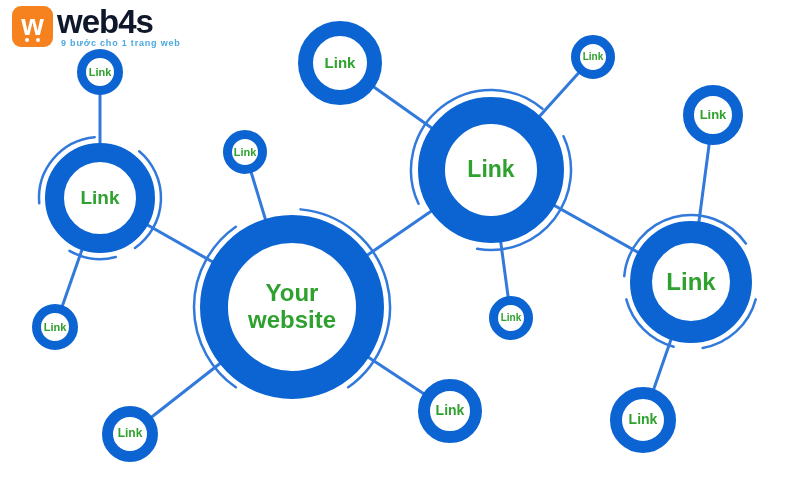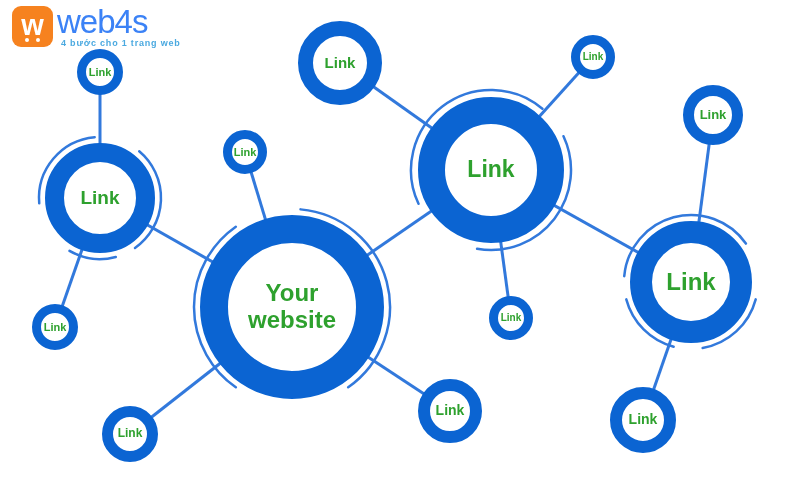--- a/index.html
+++ b/index.html
@@ -12,39 +12,39 @@
         text-align:center;font-weight:bold;}
   .node span{display:block;line-height:1.12;}
   
   .logo{position:absolute;left:12px;top:6px;display:flex;align-items:flex-start;z-index:5;}
   .logo-icon{width:41px;height:41px;background:#F6821F;border-radius:9px;display:flex;
              flex-direction:column;align-items:center;justify-content:center;color:#fff;}
   .logo-icon .w{font-size:29px;font-weight:bold;line-height:24px;margin-top:2px;}
   .logo-dots{display:flex;gap:7px;margin-top:1px;}
   .logo-dots i{width:4px;height:4px;border-radius:50%;background:#fff;}
   .logo-text{margin-left:4px;display:flex;flex-direction:column;}
-  .brand{font-size:33px;font-weight:normal;color:#3b82f6;letter-spacing:-1px;line-height:32px;}
+  .brand{font-size:33px;font-weight:bold;color:#0f172a;letter-spacing:-1px;line-height:32px;}
   .tagline{font-size:9px;font-weight:bold;color:#4AA9E0;letter-spacing:0.8px;margin-left:4px;}
 </style>
 </head>
 <body>
 
 <div class="stage">
 
   <div class="logo">
     <div class="logo-icon">
       <span class="w">w</span>
       <span class="logo-dots">
           <i></i>
           <i></i>
         </span>
     </div>
     <div class="logo-text">
       <span class="brand">web4s</span>
-      <span class="tagline">4 bước cho 1 trang web</span>
+      <span class="tagline">9 bước cho 1 trang web</span>
     </div>
   </div>
 
   <svg class="canvas" width="800" height="500" viewBox="0 0 800 500">
       <line x1="100" y1="72" x2="100" y2="198" stroke="#3279DC" stroke-width="3"></line>
       <line x1="100" y1="198" x2="55" y2="327" stroke="#3279DC" stroke-width="3"></line>
       <line x1="100" y1="198" x2="292" y2="307" stroke="#3279DC" stroke-width="3"></line>
       <line x1="245" y1="152" x2="292" y2="307" stroke="#3279DC" stroke-width="3"></line>
       <line x1="292" y1="307" x2="491" y2="170" stroke="#3279DC" stroke-width="3"></line>
       <line x1="292" y1="307" x2="130" y2="434" stroke="#3279DC" stroke-width="3"></line>

